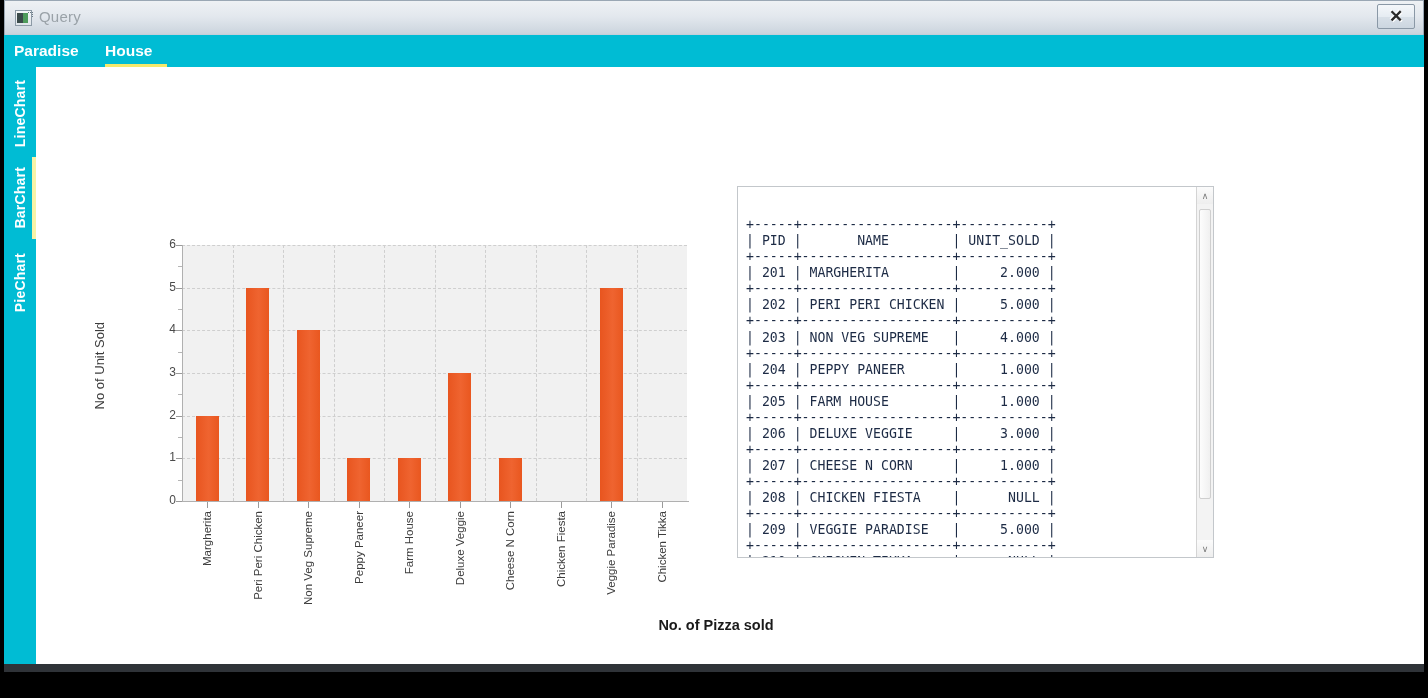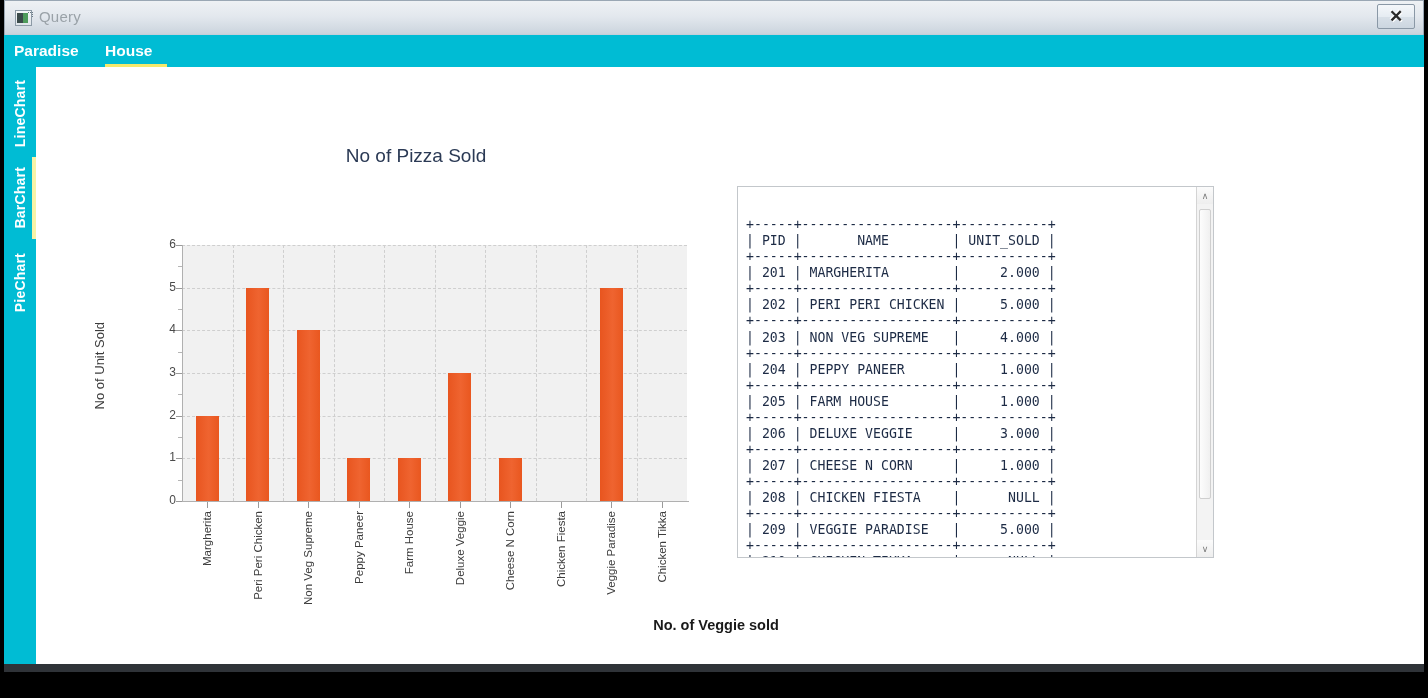--- a/index.html
+++ b/index.html
@@ -435,21 +435,20 @@
       </div>
       <div class="side-tab" style="top: 176px; height: 80px;">
         <span class="side-label">PieChart</span>
         <div class="side-indicator"></div>
       </div>
     </div>
 
   <div id="content">
 
     <div id="chart-panel">
-      <div id="chart-title">No of Pizza Sold</div>
       <div id="y-axis-title">No of Unit Sold</div>
       <div id="plot-area">
           <div class="gridline-h" style="top: 213.333px;"></div>
           <div class="gridline-h" style="top: 170.667px;"></div>
           <div class="gridline-h" style="top: 128px;"></div>
           <div class="gridline-h" style="top: 85.3333px;"></div>
           <div class="gridline-h" style="top: 42.6667px;"></div>
           <div class="gridline-h" style="top: 0px;"></div>
           <div class="gridline-v" style="left: 50.5px;"></div>
           <div class="gridline-v" style="left: 101px;"></div>
@@ -537,21 +536,21 @@
 +-----+-------------------+-----------+
 | 210 | CHICKEN TIKKA     |      NULL |
 +-----+-------------------+-----------+</pre>
       <div id="table-scrollbar">
         <div class="sb-arrow up">∧</div>
         <div id="sb-thumb"></div>
         <div class="sb-arrow down">∨</div>
       </div>
     </div>
 
-    <div id="chart-caption">No. of Veggie sold</div>
+    <div id="chart-caption">No. of Pizza sold</div>
 
   </div>
 
   <div id="bottom-strip"></div>
 </div>
 
 <div id="frame-left-shadow"></div>
 <div id="frame-right-shadow"></div>
 <div id="frame-bottom-shadow"></div>
 

